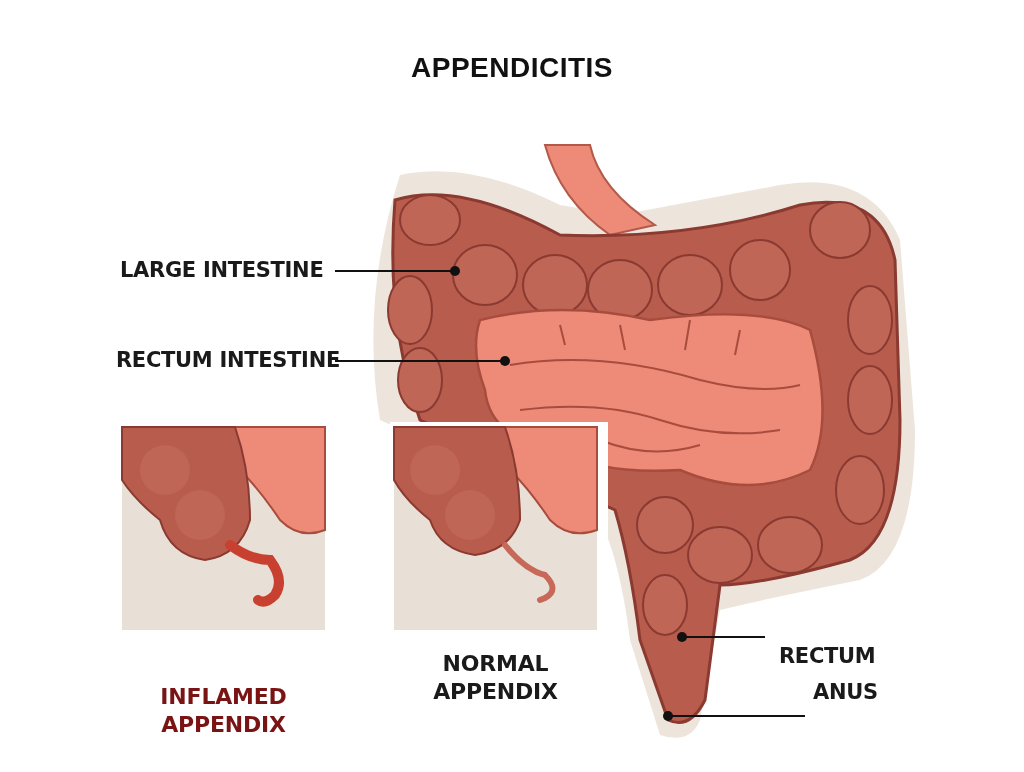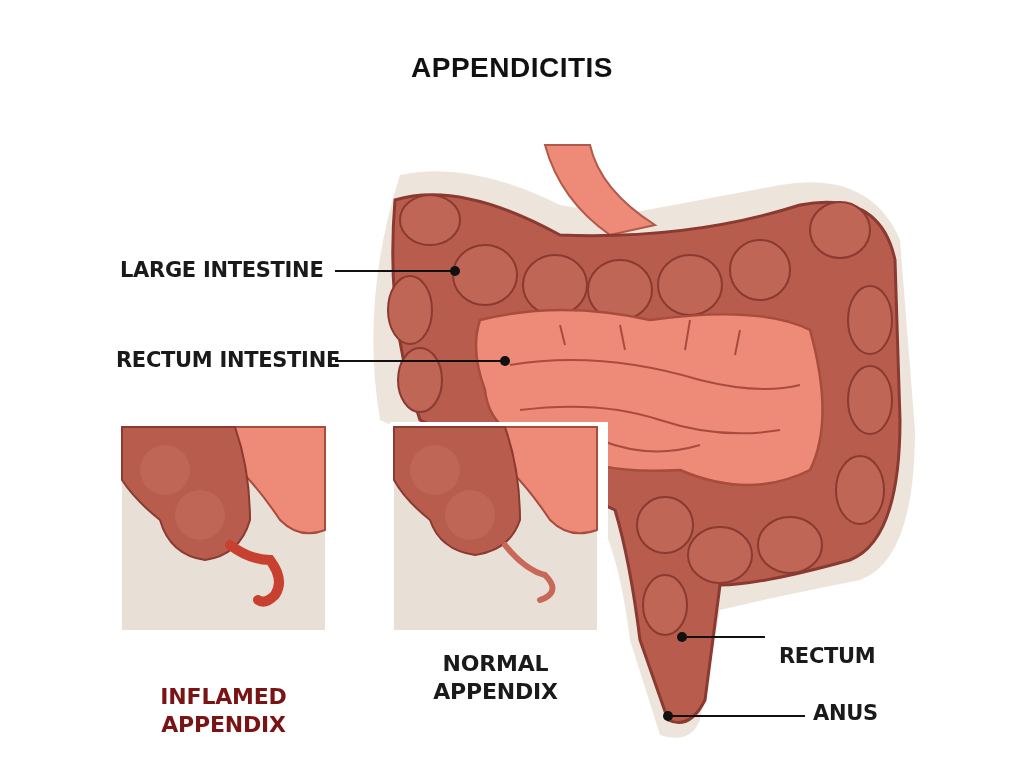--- a/index.html
+++ b/index.html
@@ -78,21 +78,21 @@
     <path d="M394 427 L505 427 Q520 470 520 520 Q510 550 475 555 Q440 550 430 520 Q405 500 394 480 Z" fill="#b85c4d" stroke="#8a3a30" stroke-width="2"></path>
     <ellipse cx="435" cy="470" rx="25" ry="25" fill="#c06656"></ellipse>
     <ellipse cx="470" cy="515" rx="25" ry="25" fill="#c06656"></ellipse>
     <path d="M505 545 Q525 570 545 575 Q560 590 545 598 L540 600" fill="none" stroke="#c86858" stroke-width="6" stroke-linecap="round"></path>
   </g>
 </svg>
 
 <div class="lbl" style="left:120px; top:258px;">LARGE INTESTINE</div>
 <div class="lbl" style="left:116px; top:348px;">RECTUM INTESTINE</div>
 <div class="lbl" style="left:779px; top:644px;">RECTUM</div>
-<div class="lbl" style="left:813px; top:701px;text-align:center;">ANUS</div>
+<div class="lbl" style="left:813px; top:680px;text-align:center;">ANUS</div>
 
 <div class="cap" style="left:122px; width:203px; top:648px; color:#7a1414;margin-top:35px;">
   <div>INFLAMED</div>
   <div>APPENDIX</div>
 </div>
 <div class="cap" style="left:394px; width:203px; top:650px; color:#1a1a1a;">
   <div>NORMAL</div>
   <div>APPENDIX</div>
 </div>
 

